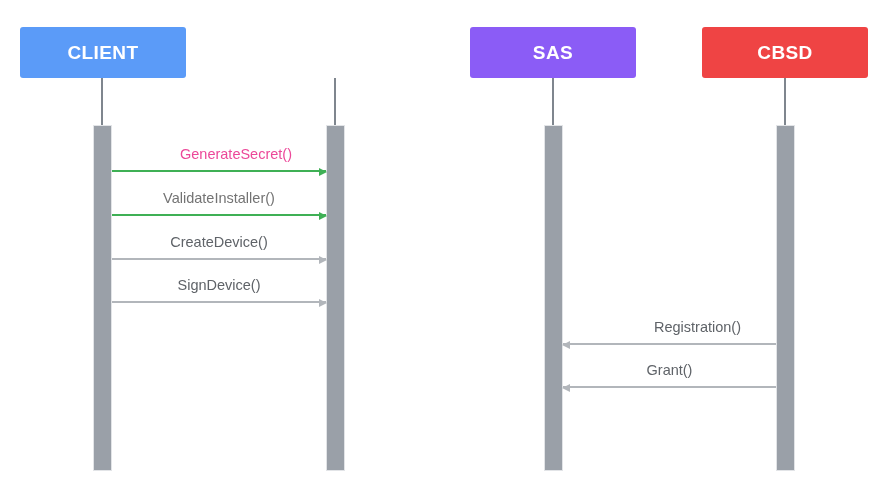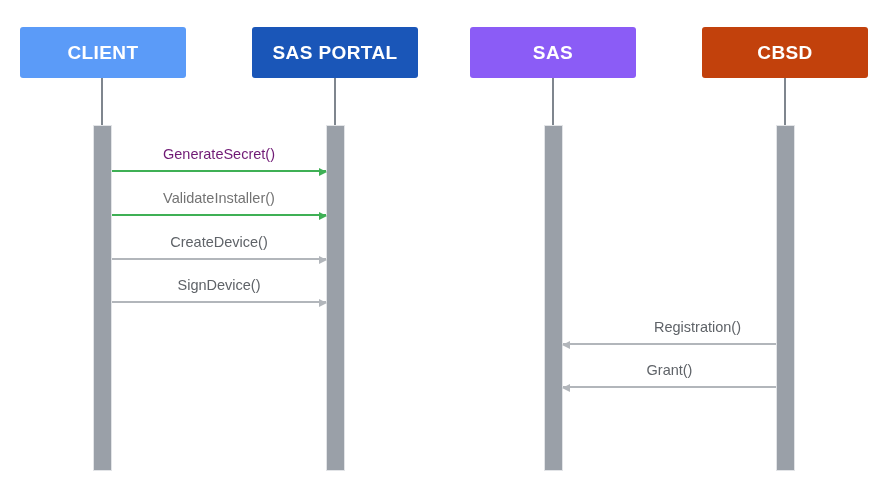--- a/index.html
+++ b/index.html
@@ -82,37 +82,34 @@
 <body>
 
 <div id="stage">
     <div class="activation" style="left: 92.5px; top: 125px; height: 346px; background: rgb(154, 160, 168);"></div>
     <div class="stem" style="left: 101px; top: 78px; height: 47px; background: rgb(127, 134, 142);"></div>
     <div class="participant" style="left: 20px; top: 27px; width: 166px; height: 51px; background: rgb(91, 155, 248); color: rgb(255, 255, 255);">
       <span>CLIENT</span>
     </div>
     <div class="activation" style="left: 325.5px; top: 125px; height: 346px; background: rgb(154, 160, 168);"></div>
     <div class="stem" style="left: 334px; top: 78px; height: 47px; background: rgb(127, 134, 142);"></div>
-    <div class="participant" style="left: 252px; top: 27px; width: 166px; height: 51px; background: rgb(26, 86, 184); color: rgb(255, 255, 255);">
-      <span>SAS PORTAL</span>
-    </div>
     <div class="activation" style="left: 543.5px; top: 125px; height: 346px; background: rgb(154, 160, 168);"></div>
     <div class="stem" style="left: 552px; top: 78px; height: 47px; background: rgb(127, 134, 142);"></div>
     <div class="participant" style="left: 470px; top: 27px; width: 166px; height: 51px; background: #8b5cf6; color: rgb(255, 255, 255);">
       <span>SAS</span>
     </div>
     <div class="activation" style="left: 775.5px; top: 125px; height: 346px; background: rgb(154, 160, 168);"></div>
     <div class="stem" style="left: 784px; top: 78px; height: 47px; background: rgb(127, 134, 142);"></div>
-    <div class="participant" style="left: 702px; top: 27px; width: 166px; height: 51px; background: #c2410c; color: rgb(255, 255, 255);">
+    <div class="participant" style="left: 702px; top: 27px; width: 166px; height: 51px; background: #ef4444; color: rgb(255, 255, 255);">
       <span>CBSD</span>
     </div>
     <div class="message dir-right" style="left: 112px; width: 214px; top: 138px;">
       <div class="msg-line" style="background: rgb(63, 176, 85);"></div>
       <div class="msg-head" style="border-left-color: rgb(63, 176, 85);"></div>
-      <div class="msg-label" style="color: #701a75;">GenerateSecret()</div>
+      <div class="msg-label" style="color: #ec4899; padding-left: 17px;">GenerateSecret()</div>
     </div>
     <div class="message dir-right" style="left: 112px; width: 214px; top: 182px;">
       <div class="msg-line" style="background: rgb(63, 176, 85);"></div>
       <div class="msg-head" style="border-left-color: rgb(63, 176, 85);"></div>
       <div class="msg-label" style="color: #737373;">ValidateInstaller()</div>
     </div>
     <div class="message dir-right" style="left: 112px; width: 214px; top: 226px;">
       <div class="msg-line" style="background: rgb(178, 182, 187);"></div>
       <div class="msg-head" style="border-left-color: rgb(178, 182, 187);"></div>
       <div class="msg-label" style="color: rgb(95, 99, 104);">CreateDevice()</div>

